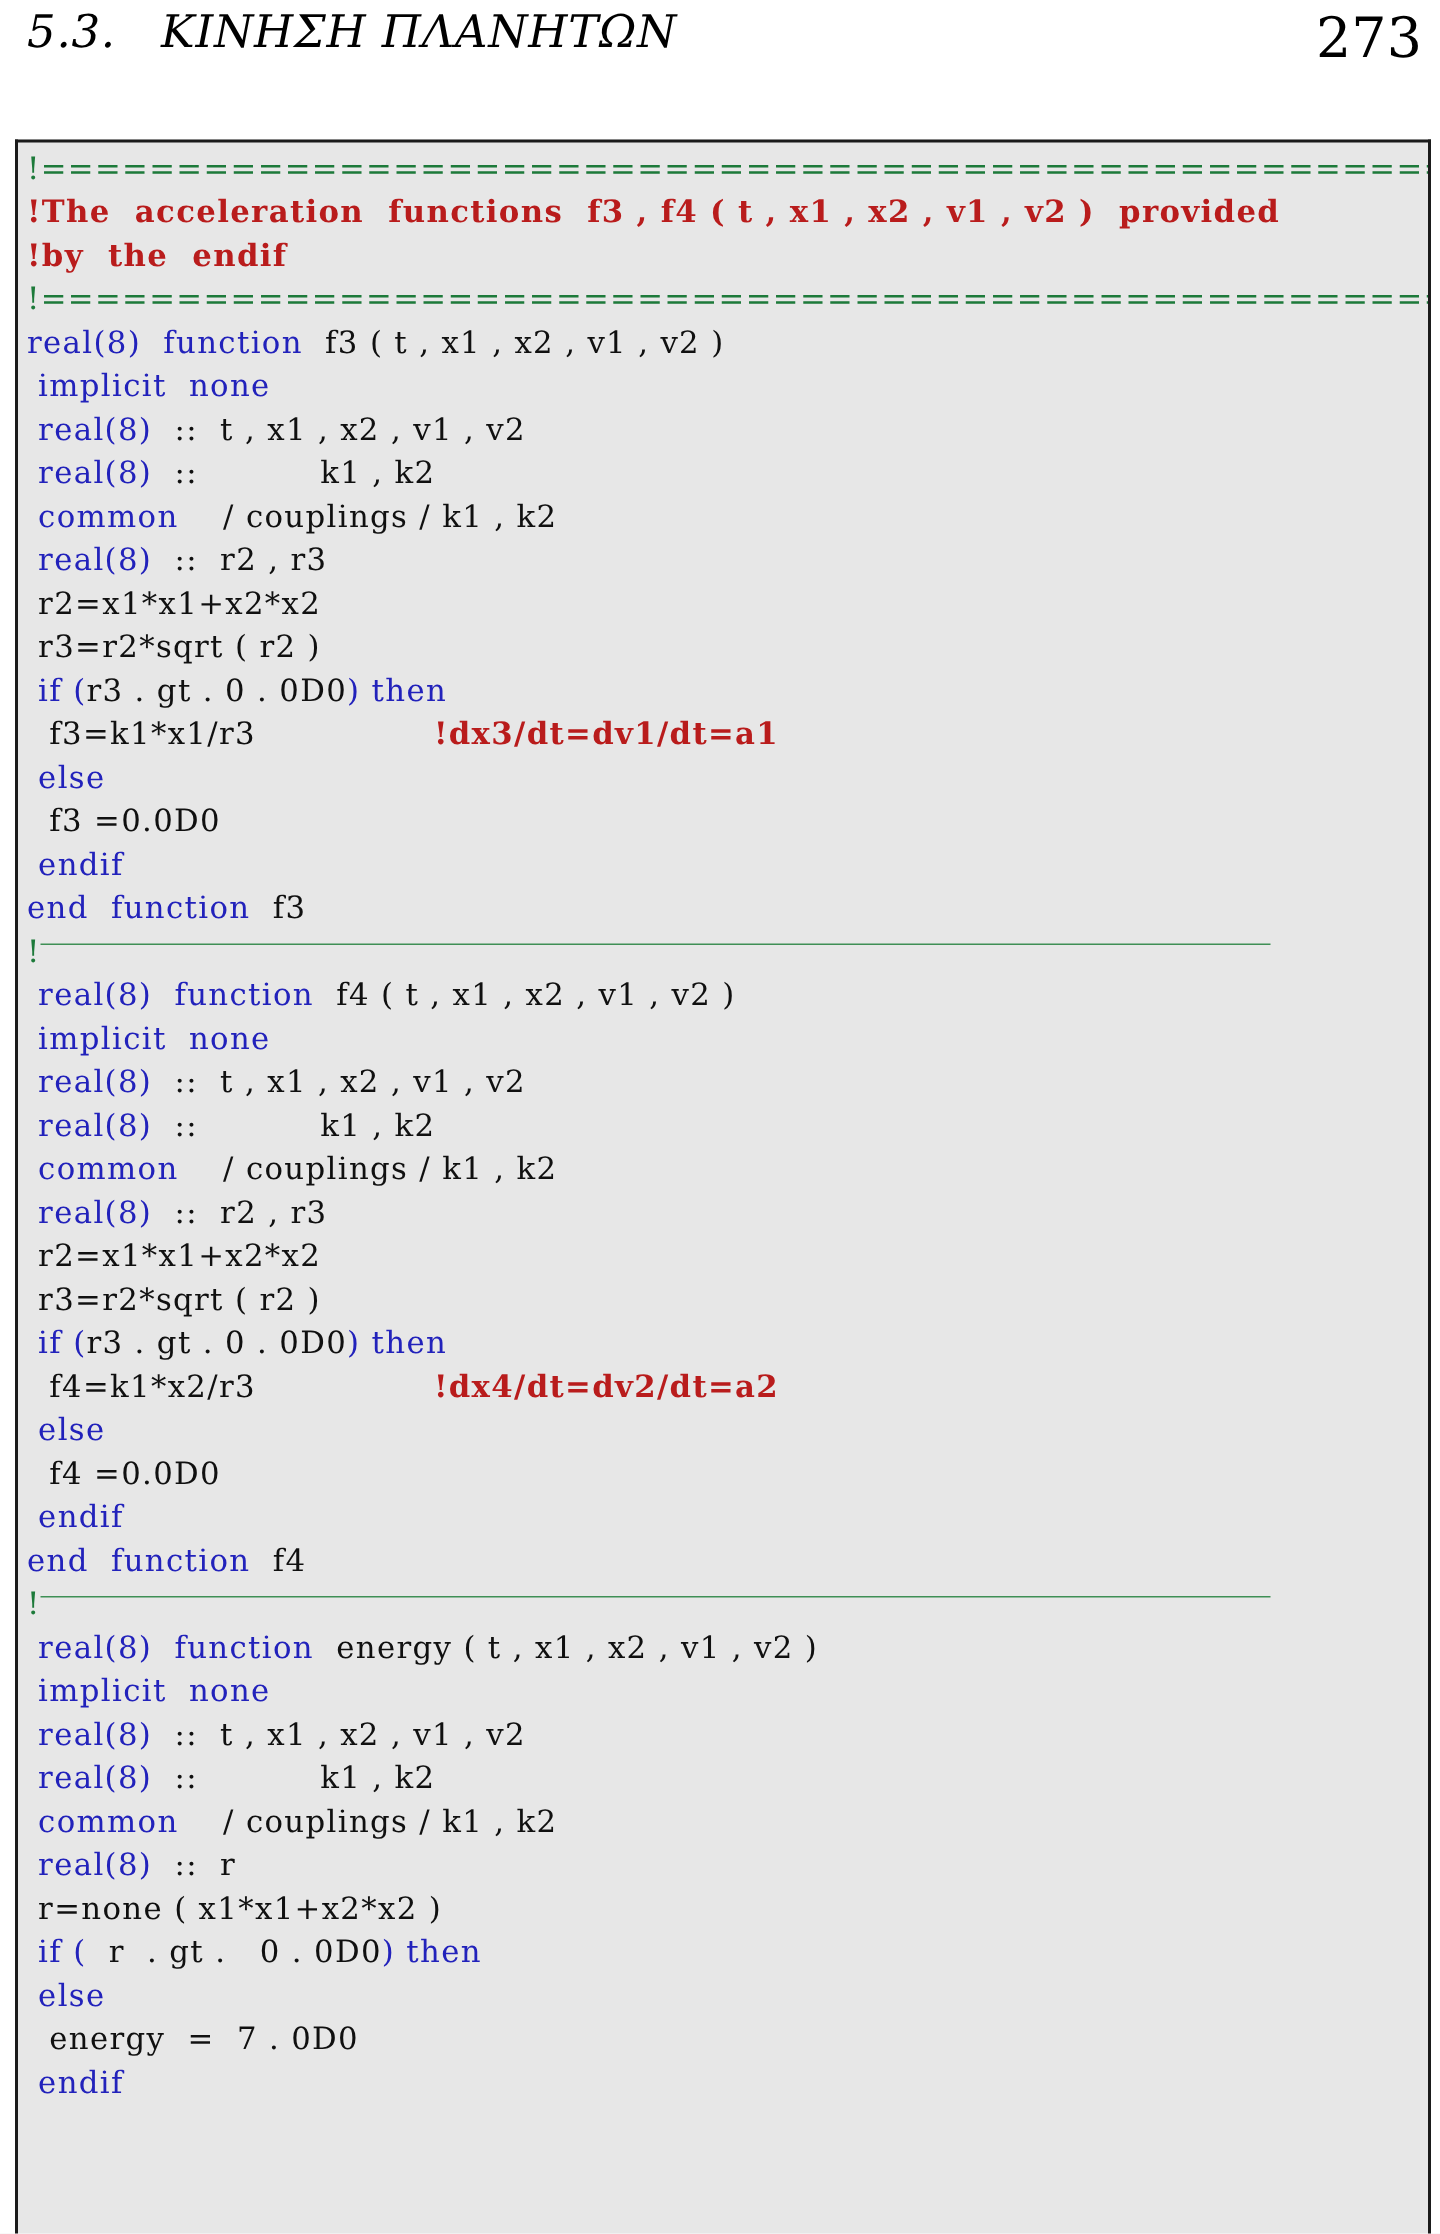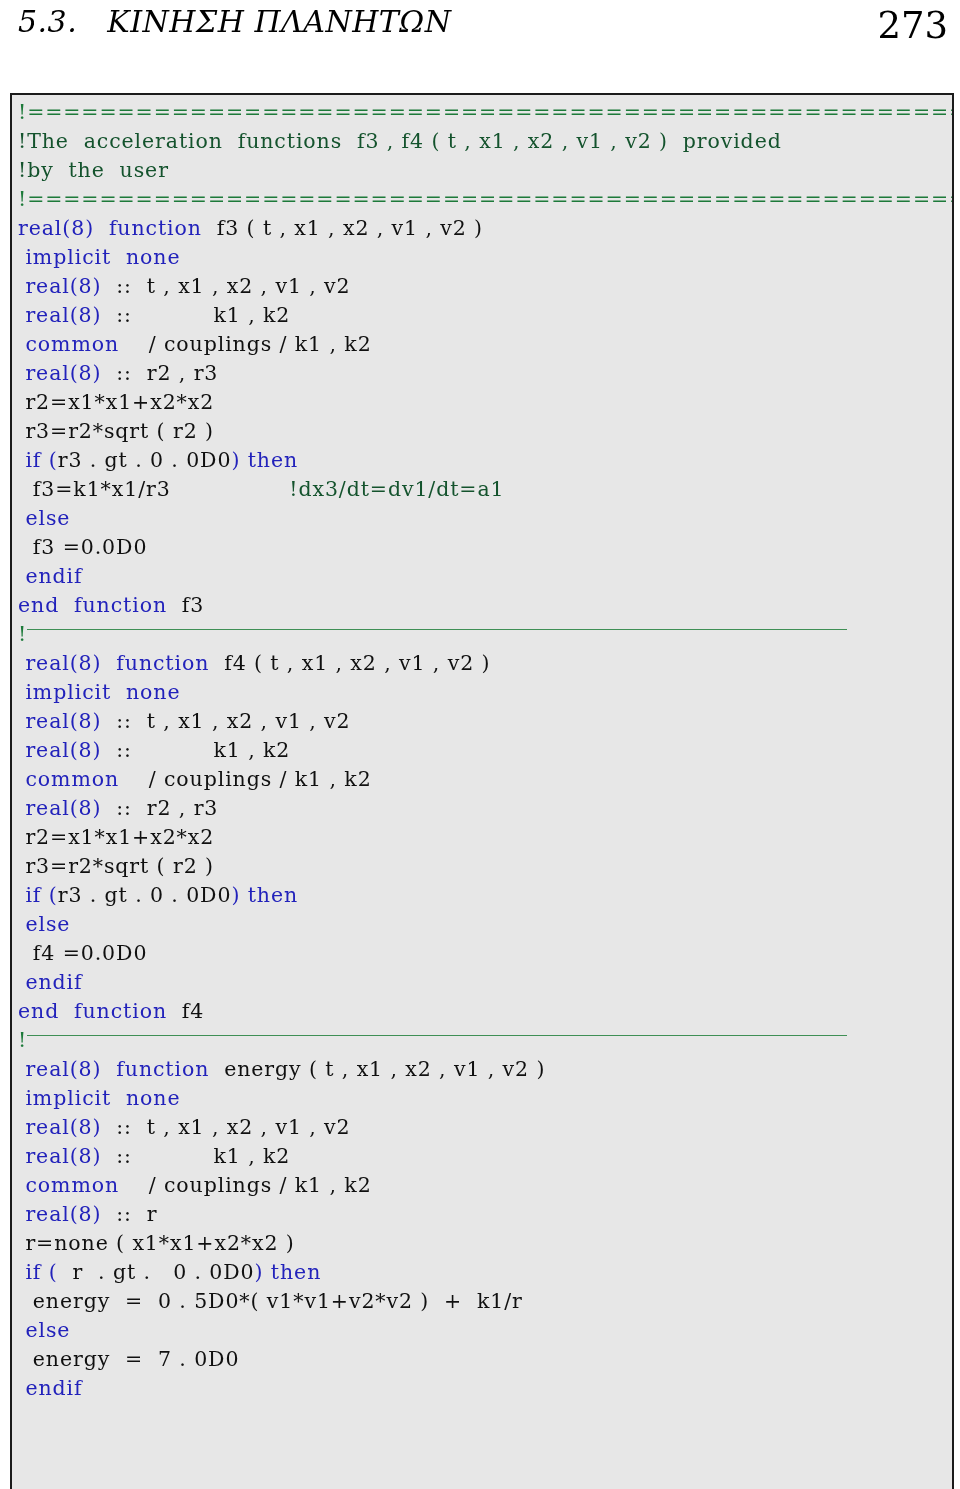--- a/index.html
+++ b/index.html
@@ -61,21 +61,21 @@
     font-size: 20.5px;
     line-height: 29px;
   }
   .ln {
     white-space: pre;
     height: 29px;
     letter-spacing: 0.9px;
   }
   
   .kw   { color: #2222bb; }
-  .cm   { color: #14532d; }
+  .cm   { color: #b91c1c; font-weight: bold; }
   .id   { color: #101010; text-align: right; }
 
   
   .rule-line {
     position: relative;
     white-space: pre;
     height: 29px;
     color: #1d7a3a;
     letter-spacing: 0.9px;
   }
@@ -102,21 +102,21 @@
 
 <div class="page-header">
   <div class="header-title">5.3.   ΚΙΝΗΣΗ ΠΛΑΝΗΤΩΝ</div>
   <div class="header-pageno">273</div>
 </div>
 
 <div class="listing-wrap">
   <div class="listing" id="listing-body">
       <div class="eq-line">!=======================================================</div>
       <div class="ln cm">!The  acceleration  functions  f3 , f4 ( t , x1 , x2 , v1 , v2 )  provided</div>
-      <div class="ln cm">!by  the  user</div>
+      <div class="ln cm">!by  the  endif</div>
       <div class="eq-line">!=======================================================</div>
       <div class="ln"><span class="kw">real(8)  function</span><span class="id">  f3 ( t , x1 , x2 , v1 , v2 )</span></div>
       <div class="ln"><span class="kw"> implicit  none</span></div>
       <div class="ln"><span class="kw"> real(8)</span><span class="id">  ::  t , x1 , x2 , v1 , v2</span></div>
       <div class="ln"><span class="kw"> real(8)</span><span class="id">  ::           k1 , k2</span></div>
       <div class="ln"><span class="kw"> common</span><span class="id">    / couplings / k1 , k2</span></div>
       <div class="ln"><span class="kw"> real(8)</span><span class="id">  ::  r2 , r3</span></div>
       <div class="ln"><span class="id"> r2=x1*x1+x2*x2</span></div>
       <div class="ln"><span class="id"> r3=r2*sqrt ( r2 )</span></div>
       <div class="ln"><span class="kw"> if (</span><span class="id">r3 . gt . 0 . 0D0</span><span class="kw">) then</span></div>
@@ -128,31 +128,31 @@
       <div class="rule-line"><span>!</span><span class="bar"></span></div>
       <div class="ln"><span class="kw"> real(8)  function</span><span class="id">  f4 ( t , x1 , x2 , v1 , v2 )</span></div>
       <div class="ln"><span class="kw"> implicit  none</span></div>
       <div class="ln"><span class="kw"> real(8)</span><span class="id">  ::  t , x1 , x2 , v1 , v2</span></div>
       <div class="ln"><span class="kw"> real(8)</span><span class="id">  ::           k1 , k2</span></div>
       <div class="ln"><span class="kw"> common</span><span class="id">    / couplings / k1 , k2</span></div>
       <div class="ln"><span class="kw"> real(8)</span><span class="id">  ::  r2 , r3</span></div>
       <div class="ln"><span class="id"> r2=x1*x1+x2*x2</span></div>
       <div class="ln"><span class="id"> r3=r2*sqrt ( r2 )</span></div>
       <div class="ln"><span class="kw"> if (</span><span class="id">r3 . gt . 0 . 0D0</span><span class="kw">) then</span></div>
+      <div class="ln"><span class="id">  f4=k1*x2/r3</span><span class="id">                </span><span class="cm">!dx4/dt=dv2/dt=a2</span></div>
       <div class="ln"><span class="kw"> else</span></div>
       <div class="ln"><span class="id">  f4 =0.0D0</span></div>
       <div class="ln"><span class="kw"> endif</span></div>
       <div class="ln"><span class="kw">end  function</span><span class="id">  f4</span></div>
       <div class="rule-line"><span>!</span><span class="bar"></span></div>
       <div class="ln"><span class="kw"> real(8)  function</span><span class="id">  energy ( t , x1 , x2 , v1 , v2 )</span></div>
       <div class="ln"><span class="kw"> implicit  none</span></div>
       <div class="ln"><span class="kw"> real(8)</span><span class="id">  ::  t , x1 , x2 , v1 , v2</span></div>
       <div class="ln"><span class="kw"> real(8)</span><span class="id">  ::           k1 , k2</span></div>
       <div class="ln"><span class="kw"> common</span><span class="id">    / couplings / k1 , k2</span></div>
       <div class="ln"><span class="kw"> real(8)</span><span class="id">  ::  r</span></div>
       <div class="ln"><span class="id"> r=none ( x1*x1+x2*x2 )</span></div>
       <div class="ln"><span class="kw"> if (</span><span class="id">  r  . gt .   0 . 0D0</span><span class="kw">) then</span></div>
-      <div class="ln"><span class="id">  energy  =  0 . 5D0*( v1*v1+v2*v2 )  +  k1/r</span></div>
       <div class="ln"><span class="kw"> else</span></div>
       <div class="ln"><span class="id">  energy  =  7 . 0D0</span></div>
       <div class="ln"><span class="kw"> endif</span></div>
     </div>
 </div>
 
 </body></html>

